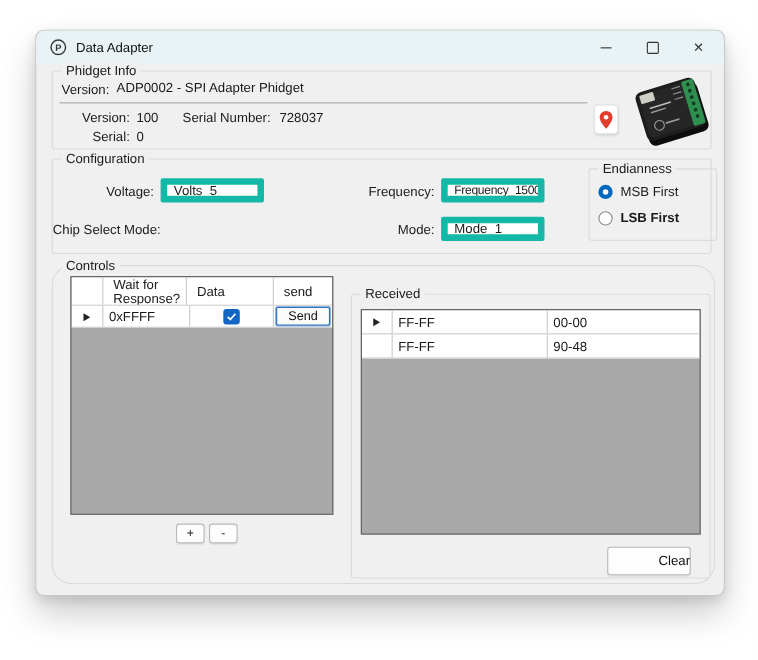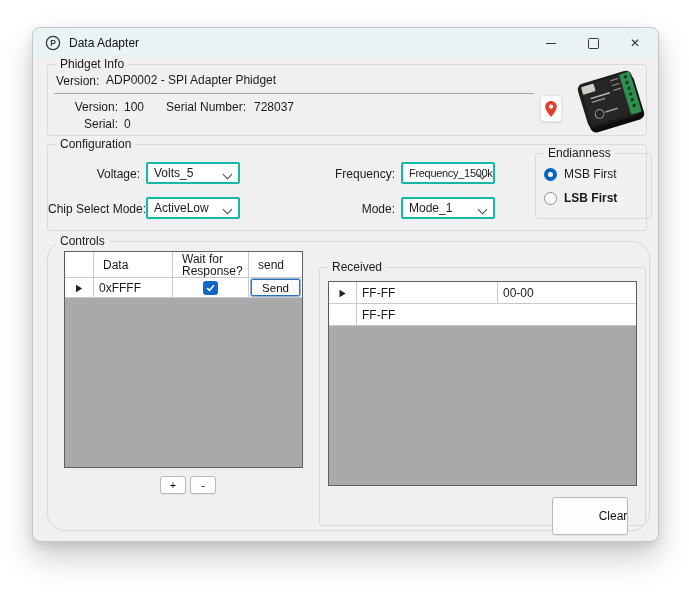--- a/index.html
+++ b/index.html
@@ -26,21 +26,21 @@
   .group { position:absolute; border:1px solid #dadada; border-radius:3px; }
   .group-label { position:absolute; top:-8px; left:8px; background:#f0f0f0; padding:0 4px; line-height:15px; white-space:nowrap; }
   
   .lbl { position:absolute; white-space:nowrap; }
   .lbl-r { text-align:right; }
   .sep { position:absolute; border-top:1px solid #a6a6a6; }
   .pin-btn { position:absolute; width:22px; height:27px; background:#fff; border:1px solid #e4e4e4; border-radius:4px;
              box-shadow:0 1px 2px rgba(0,0,0,.10); display:flex; align-items:center; justify-content:center; padding:0; }
   .device-img { position:absolute; }
   
-  .combo { position:absolute; height:22px; background:#fff; border:2px solid #14b8a6; border-radius:2px;
+  .combo { position:absolute; height:22px; background:#fff; border:6px solid #14b8a6; border-radius:2px;
            box-sizing:border-box; display:flex; align-items:center; padding:0 16px 0 6px; overflow:hidden; white-space:nowrap; }
   .combo .chev { position:absolute; right:7px; top:7px; width:6px; height:6px;
                  border-right:1.3px solid #4a4a4a; border-bottom:1.3px solid #4a4a4a; transform:rotate(45deg); }
   .combo.tight { font-size:11px; letter-spacing:-0.3px; }
   
   .radio-row { position:absolute; display:flex; align-items:center; gap:7px; }
   .radio { width:13px; height:13px; border-radius:50%; background:#fff; border:1px solid #8b8b8b; box-sizing:border-box; position:relative; }
   .radio.checked { border:none; background:#0067c0; }
   .radio.checked::after { content:""; position:absolute; left:4px; top:4px; width:5px; height:5px; background:#fff; border-radius:50%; }
   
@@ -54,21 +54,21 @@
   .marker { font-size:8px; color:#222; transform:scaleY(1.2); }
   .center { justify-content:center; }
   .checkbox { width:15px; height:14px; background:#1266c4; border-radius:3px; display:flex; align-items:center; justify-content:center; }
   .send-btn { width:49px; height:17px; font-size:11.5px; font-family:"Liberation Sans",sans-serif; color:#111;
               background:#fbfbfb; border:1px solid #2e6fb7; box-shadow:0 0 0 1px #8fb4dd; border-radius:2px; padding:0; }
   
   .btn { position:absolute; background:#fdfdfd; border:1px solid #b9b9b9; border-radius:3px; color:#111;
          font-family:"Liberation Sans",sans-serif; display:flex; align-items:center; justify-content:center;
          box-shadow:0 1px 1px rgba(0,0,0,.06); padding:0; box-sizing:border-box; }
   .btn-small { width:26px; height:18px; font-size:11px; }
-  .btn-clear { width:76px; height:38px; font-size:12px;padding-left:46px; }
+  .btn-clear { width:76px; height:26px; font-size:12px;padding-left:46px; }
 </style>
 </head>
 <body>
 
 <div class="window">
 
   <div class="titlebar">
     <span class="app-icon">
       <svg width="16" height="16" viewBox="0 0 16 16">
         <circle cx="8" cy="8" r="6.6" fill="none" stroke="#3a3a3a" stroke-width="1.3"></circle>
@@ -137,24 +137,20 @@
   <div class="group" style="left:14px; top:116px; width:598px; height:85px;">
     <span class="group-label">Configuration</span>
 
     <span class="lbl lbl-r" style="left:0px; top:22px; width:92px;">Voltage:</span>
     <div class="combo" style="left:98px; top:17px; width:94px;">
       <span>Volts_5</span>
       <span class="chev"></span>
     </div>
 
     <span class="lbl lbl-r" style="left:0px; top:57px; width:92px;">Chip Select Mode:</span>
-    <div class="combo" style="left:98px; top:52px; width:94px;">
-      <span>ActiveLow</span>
-      <span class="chev"></span>
-    </div>
 
     <span class="lbl lbl-r" style="left:255px; top:22px; width:92px;">Frequency:</span>
     <div class="combo tight" style="left:353px; top:17px; width:94px; padding-right:13px;">
       <span>Frequency_1500kHz</span>
       <span class="chev"></span>
     </div>
 
     <span class="lbl lbl-r" style="left:255px; top:57px; width:92px;">Mode:</span>
     <div class="combo" style="left:353px; top:52px; width:94px;">
       <span>Mode_1</span>
@@ -173,22 +169,22 @@
       </div>
     </div>
   </div>
 
   <div class="group" style="left:14px; top:213px; width:601px; height:288px;border-radius:18px;">
     <span class="group-label">Controls</span>
 
     <div class="grid" style="left:16px; top:9px; width:239px; height:217px;">
       <div class="g-row g-header" style="height:26px;">
         <div class="g-cell rowhdr" style="width:29px;"></div>
+        <div class="g-cell pad" style="width:76px;">Wait for Response?</div>
         <div class="g-cell pad" style="width:79px;">Data</div>
-        <div class="g-cell pad" style="width:76px;">Wait for Response?</div>
         <div class="g-cell pad">send</div>
       </div>
       <div class="g-row" style="height:20px;">
         <div class="g-cell rowhdr" style="width:29px;">
           <span class="marker">▶</span>
         </div>
         <div class="g-cell" style="width:79px; padding-left:5px;">0xFFFF</div>
         <div class="g-cell center" style="width:76px;">
           <span class="checkbox">
             <svg width="9" height="8" viewBox="0 0 9 8">
@@ -212,20 +208,21 @@
         <div class="g-row" style="height:22px;">
           <div class="g-cell rowhdr" style="width:28px;">
             <span class="marker">▶</span>
           </div>
           <div class="g-cell" style="width:141px; padding-left:5px;">FF-FF</div>
           <div class="g-cell" style="padding-left:5px;">00-00</div>
         </div>
         <div class="g-row" style="height:22px;">
           <div class="g-cell rowhdr" style="width:28px;"></div>
           <div class="g-cell" style="width:141px; padding-left:5px;">FF-FF</div>
+          <div class="g-cell" style="padding-left:5px;">90-48</div>
         </div>
       </div>
 
       <button class="btn btn-clear" style="left:232px; top:229px;">Clear</button>
     </div>
   </div>
 
 </div>
 
 </body></html>

